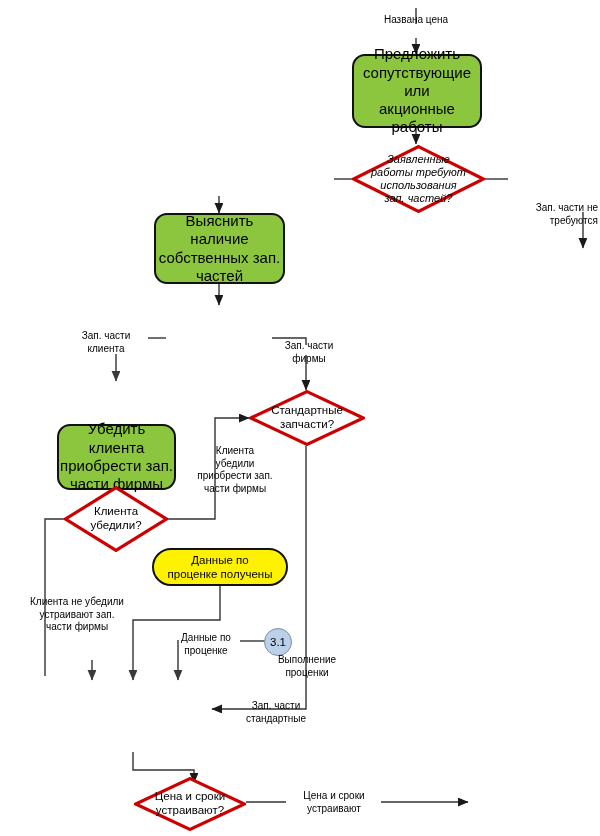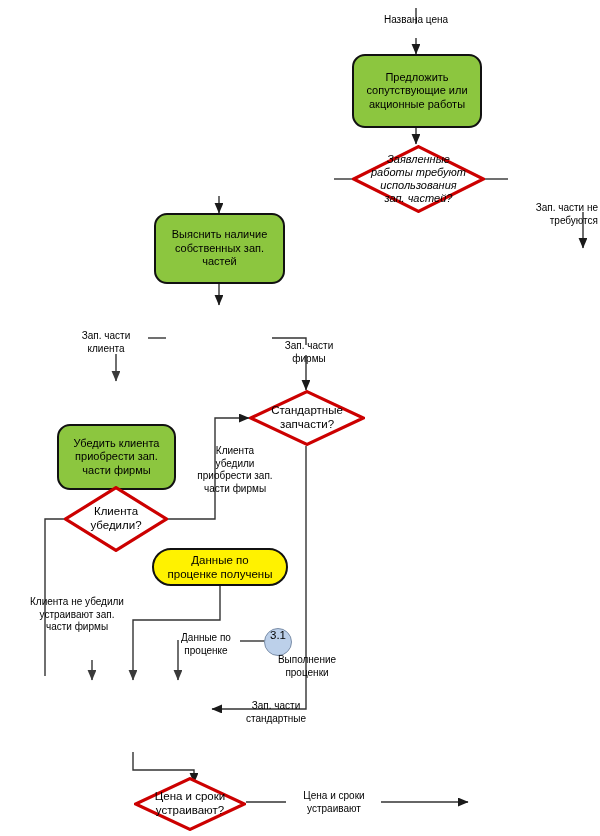--- a/index.html
+++ b/index.html
@@ -28,21 +28,21 @@
     align-items: center;
     justify-content: center;
     text-align: center;
     color: #000000;
     line-height: 1.22;
   }
   .process {
     background: #8CC63F;
     border: 2.5px solid #111111;
     border-radius: 13px;
-    font-size: 11px;
+    font-size: 15px;
   }
   .terminator {
     background: #FFF200;
     border: 2.5px solid #111111;
     border-radius: 20px;
     font-size: 11.5px;
   }
   .decision {
     font-size: 11.5px;
     background: transparent;
@@ -62,21 +62,21 @@
     line-height: 1.18;
   }
   .connector-circle {
     position: absolute;
     width: 26px;
     height: 26px;
     border-radius: 50%;
     background: #bcd0ea;
     border: 1.4px solid #7b8ea8;
     display: flex;
-    align-items: flex-start;
+    align-items: center;
     justify-content: center;
     font-size: 11.5px;
     color: #000;
     overflow: hidden;
   }
   .edge-label {
     position: absolute;
     font-size: 10px;
     color: #000000;
     line-height: 1.25;

